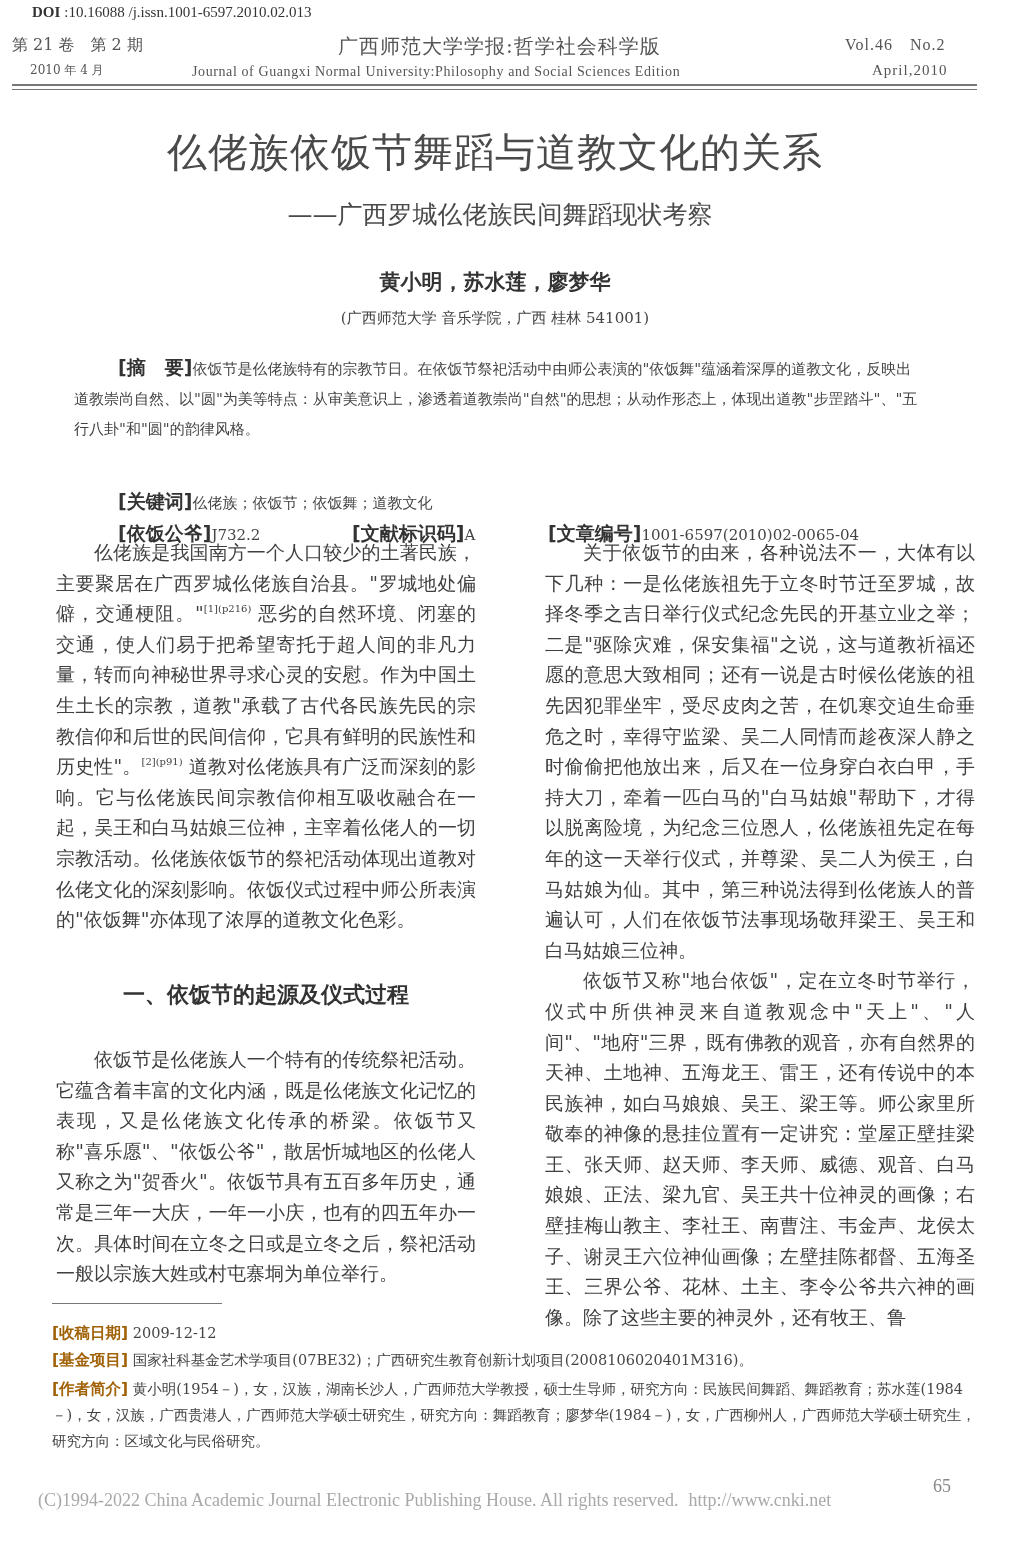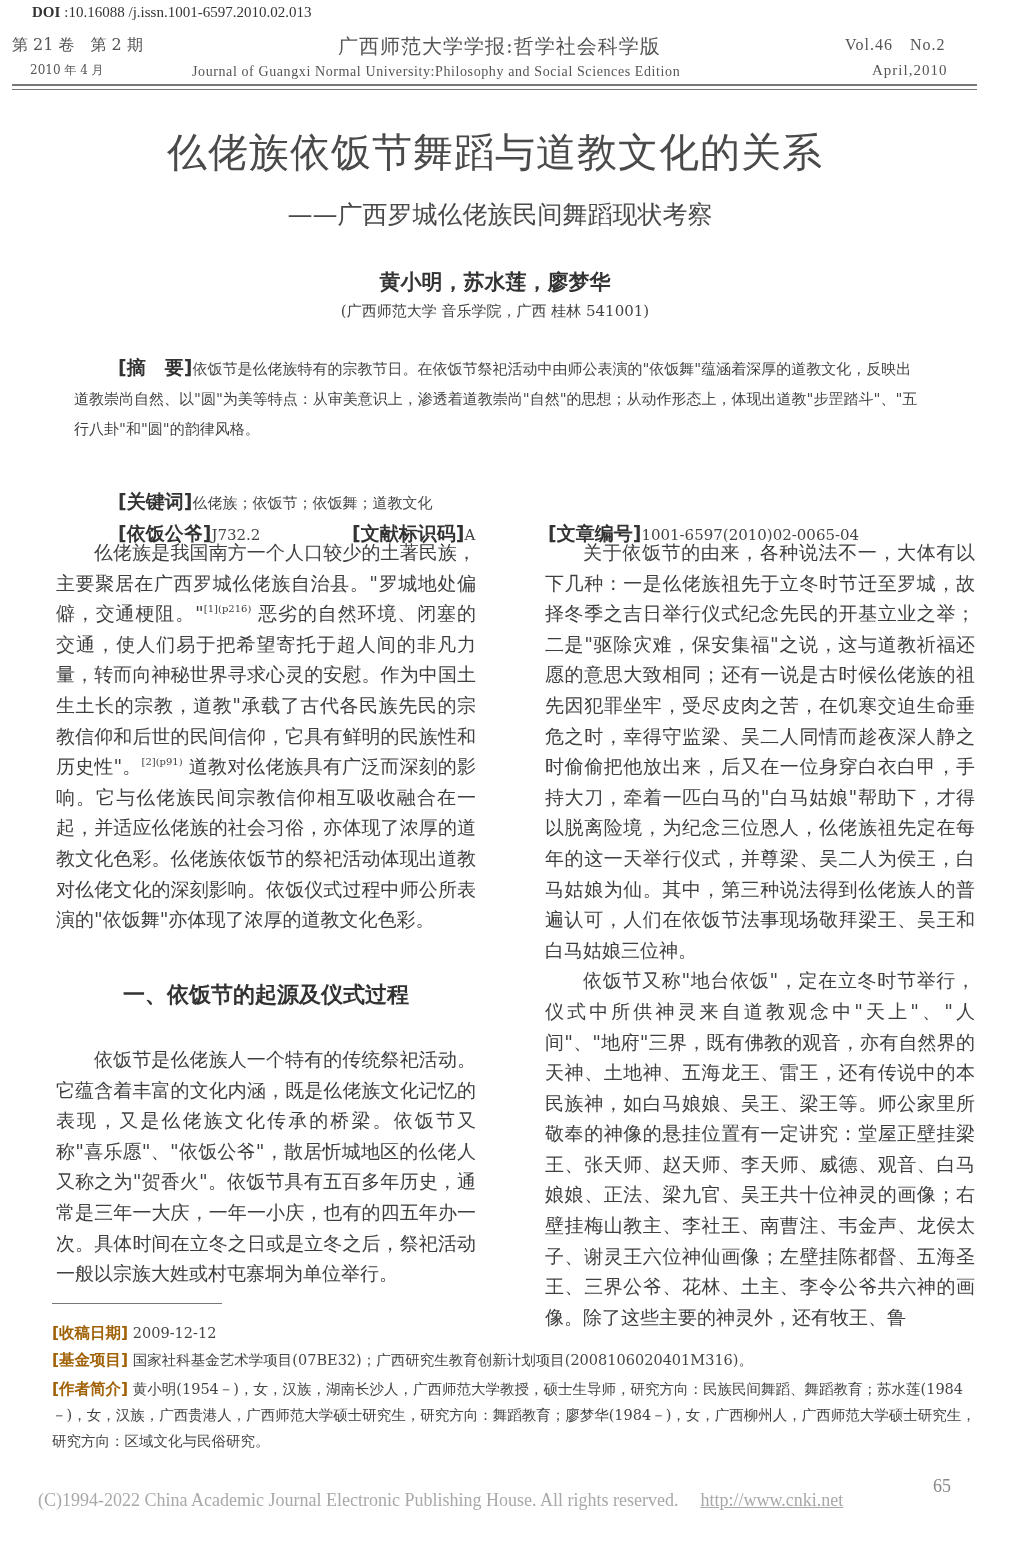--- a/index.html
+++ b/index.html
@@ -16,21 +16,21 @@
   .hdr-center1 { left: 338px; top: 33px; font-size: 20px; color: #555; letter-spacing: 1px; }
   .hdr-center2 { left: 192px; top: 64px; font-size: 14px; color: #555; letter-spacing: 0.6px; font-family: "Liberation Serif", serif; text-align: center; }
   .hdr-right1 { left: 845px; top: 35px; font-size: 16px; color: #555; font-family: "Liberation Serif", serif; letter-spacing: 1px; }
   .hdr-right2 { left: 872px; top: 62px; font-size: 15px; color: #555; font-family: "Liberation Serif", serif; letter-spacing: 1px; }
   .rule1 { left: 12px; top: 84px; width: 965px; height: 0; border-top: 2px solid #777; }
   .rule2 { left: 12px; top: 89px; width: 965px; height: 0; border-top: 1px solid #777; }
 
   .title { left: 0; width: 990px; top: 125px; text-align: center; font-size: 40px; color: #4a4a4a; font-family: "DejaVu Sans", sans-serif; font-weight: 300; letter-spacing: 1px; }
   .subtitle { left: 0; width: 1000px; top: 198px; text-align: center; font-size: 25px; color: #4a4a4a; font-family: "DejaVu Sans", sans-serif; }
   .authors { left: 0; width: 990px; top: 268px; text-align: center; font-size: 21px; font-weight: bold; color: #333; font-family: "DejaVu Sans", sans-serif; }
-  .affil { left: 0; width: 990px; top: 302px; text-align: center; font-size: 15px; color: #444; }
+  .affil { left: 0; width: 990px; top: 309px; text-align: center; font-size: 15px; color: #444; }
 
   .abstract { left: 74px; top: 352px; width: 850px; font-size: 15px; line-height: 30px; color: #444; }
   .abstract .lbl, .meta .lbl { font-family: "DejaVu Sans", sans-serif; font-size: 19px; font-weight: bold; color: #333; }
   .abstract p { margin: 0; text-indent: 44px; }
   .meta-row { left: 118px; font-size: 15px; color: #444; margin-top: 43px; }
   .kw { top: 446px; }
   .cls { top: 478px; }
   .idc { left: 352px; top: 478px; }
   .artno { left: 548px; top: 478px; }
 
@@ -44,21 +44,21 @@
 
   .foot-rule { left: 52px; top: 1303px; width: 170px; border-top: 1px solid #777; }
   .foot { left: 52px; font-size: 14.5px; line-height: 26px; color: #444; width: 930px; }
   .foot .lbl { font-family: "DejaVu Sans", sans-serif; font-weight: bold; font-size: 15.5px; color: #a16207; }
   .f1 { top: 1320px; }
   .f2 { top: 1347px; }
   .f3 { top: 1376px; text-indent: 0; }
 
   .pagenum { left: 933px; top: 1476px; font-size: 18px; color: #888; font-family: "Liberation Serif", serif; }
   .copyright { left: 38px; top: 1490px; font-size: 18px; color: #a8a8a8; font-family: "Liberation Serif", serif; white-space: nowrap; }
-  .copyright .url { margin-left: 22px; text-decoration: underline; }
+  .copyright .url { margin-left: 10px; }
 </style>
 </head>
 <body>
 
 <div class="abs doi">
   <b>DOI</b><span>:10.16088 /j.issn.1001-6597.2010.02.013</span>
 </div>
 
 <div class="abs hdr-left1">第 21 卷　第 2 期</div>
 <div class="abs hdr-left2">2010 年 4 月</div>
@@ -84,21 +84,21 @@
   <span style="font-family:'DejaVu Sans',sans-serif;font-size:19px;font-weight:bold;color:#333">[依饭公爷]</span><span>J732.2</span>
 </div>
 <div class="abs meta-row idc">
   <span style="font-family:'DejaVu Sans',sans-serif;font-size:19px;font-weight:bold;color:#333">[文献标识码]</span><span>A</span>
 </div>
 <div class="abs meta-row artno">
   <span style="font-family:'DejaVu Sans',sans-serif;font-size:19px;font-weight:bold;color:#333">[文章编号]</span><span>1001-6597(2010)02-0065-04</span>
 </div>
 
 <div class="abs col col-left">
-  <p><span>仫佬族是我国南方一个人口较少的土著民族，主要聚居在广西罗城仫佬族自治县。"罗城地处偏僻，交通梗阻。"</span><sup>[1](p216)</sup><span> 恶劣的自然环境、闭塞的交通，使人们易于把希望寄托于超人间的非凡力量，转而向神秘世界寻求心灵的安慰。作为中国土生土长的宗教，道教"承载了古代各民族先民的宗教信仰和后世的民间信仰，它具有鲜明的民族性和历史性"。</span><sup>[2](p91)</sup><span> 道教对仫佬族具有广泛而深刻的影响。它与仫佬族民间宗教信仰相互吸收融合在一起，并适应仫佬族的社会习俗，亦体现了浓厚的道教文化色彩。仫佬族依饭节的祭祀活动体现出道教对仫佬文化的深刻影响。依饭仪式过程中师公所表演的"依饭舞"亦体现了浓厚的道教文化色彩。</span></p>
+  <p><span>仫佬族是我国南方一个人口较少的土著民族，主要聚居在广西罗城仫佬族自治县。"罗城地处偏僻，交通梗阻。"</span><sup>[1](p216)</sup><span> 恶劣的自然环境、闭塞的交通，使人们易于把希望寄托于超人间的非凡力量，转而向神秘世界寻求心灵的安慰。作为中国土生土长的宗教，道教"承载了古代各民族先民的宗教信仰和后世的民间信仰，它具有鲜明的民族性和历史性"。</span><sup>[2](p91)</sup><span> 道教对仫佬族具有广泛而深刻的影响。它与仫佬族民间宗教信仰相互吸收融合在一起，吴王和白马姑娘三位神，主宰着仫佬人的一切宗教活动。仫佬族依饭节的祭祀活动体现出道教对仫佬文化的深刻影响。依饭仪式过程中师公所表演的"依饭舞"亦体现了浓厚的道教文化色彩。</span></p>
 </div>
 <div class="abs sec-head">一、依饭节的起源及仪式过程</div>
 <div class="abs col col-left2">
   <p>依饭节是仫佬族人一个特有的传统祭祀活动。它蕴含着丰富的文化内涵，既是仫佬族文化记忆的表现，又是仫佬族文化传承的桥梁。依饭节又称"喜乐愿"、"依饭公爷"，散居忻城地区的仫佬人又称之为"贺香火"。依饭节具有五百多年历史，通常是三年一大庆，一年一小庆，也有的四五年办一次。具体时间在立冬之日或是立冬之后，祭祀活动一般以宗族大姓或村屯寨垌为单位举行。</p>
 </div>
 
 <div class="abs col col-right">
   <p>关于依饭节的由来，各种说法不一，大体有以下几种：一是仫佬族祖先于立冬时节迁至罗城，故择冬季之吉日举行仪式纪念先民的开基立业之举；二是"驱除灾难，保安集福"之说，这与道教祈福还愿的意思大致相同；还有一说是古时候仫佬族的祖先因犯罪坐牢，受尽皮肉之苦，在饥寒交迫生命垂危之时，幸得守监梁、吴二人同情而趁夜深人静之时偷偷把他放出来，后又在一位身穿白衣白甲，手持大刀，牵着一匹白马的"白马姑娘"帮助下，才得以脱离险境，为纪念三位恩人，仫佬族祖先定在每年的这一天举行仪式，并尊梁、吴二人为侯王，白马姑娘为仙。其中，第三种说法得到仫佬族人的普遍认可，人们在依饭节法事现场敬拜梁王、吴王和白马姑娘三位神。</p>
   <p>依饭节又称"地台依饭"，定在立冬时节举行，仪式中所供神灵来自道教观念中"天上"、"人间"、"地府"三界，既有佛教的观音，亦有自然界的天神、土地神、五海龙王、雷王，还有传说中的本民族神，如白马娘娘、吴王、梁王等。师公家里所敬奉的神像的悬挂位置有一定讲究：堂屋正壁挂梁王、张天师、赵天师、李天师、威德、观音、白马娘娘、正法、梁九官、吴王共十位神灵的画像；右壁挂梅山教主、李社王、南曹注、韦金声、龙侯太子、谢灵王六位神仙画像；左壁挂陈都督、五海圣王、三界公爷、花林、土主、李令公爷共六神的画像。除了这些主要的神灵外，还有牧王、鲁</p>
 </div>

